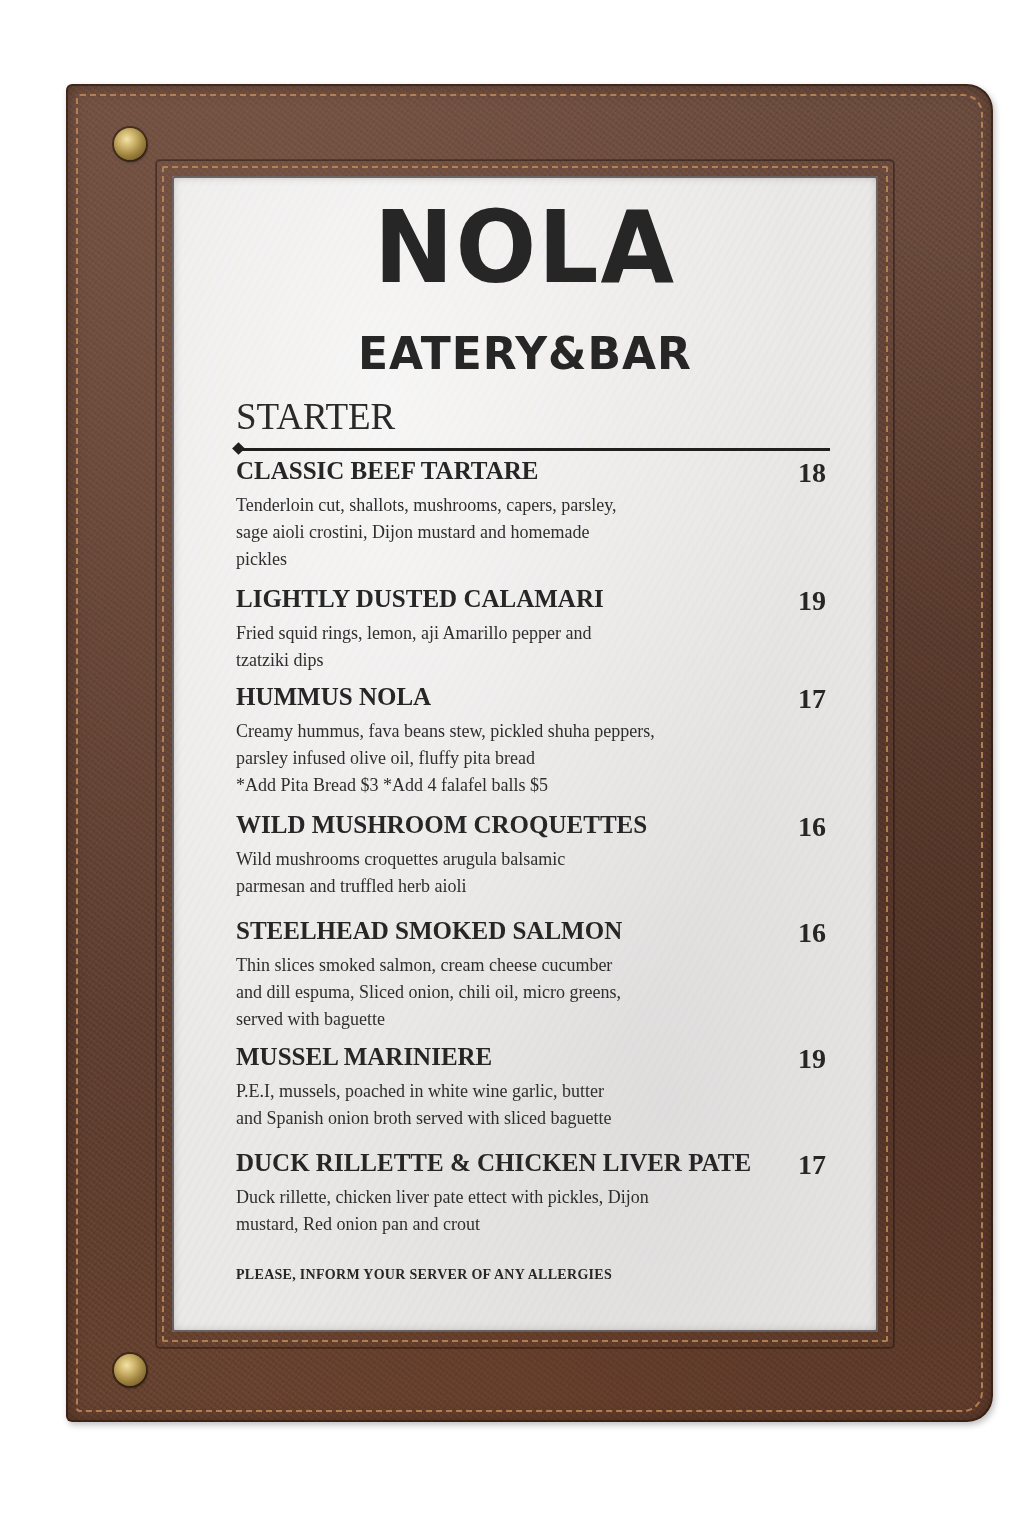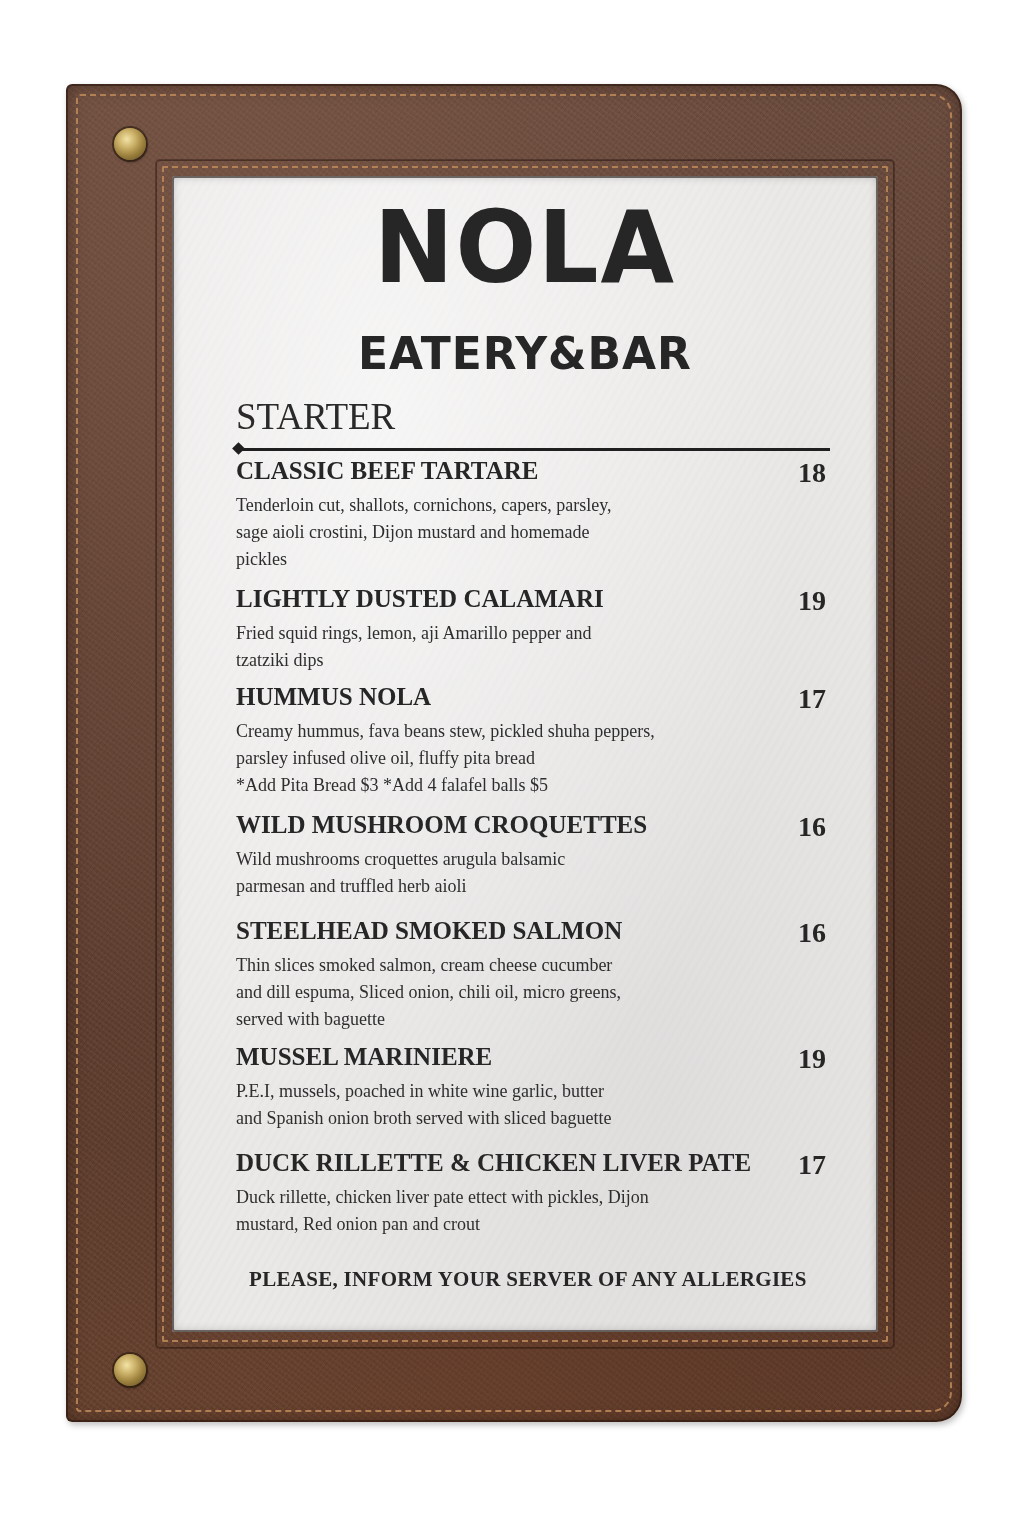--- a/index.html
+++ b/index.html
@@ -24,20 +24,21 @@
         radial-gradient(ellipse at 20% 15%, rgba(140,100,80,0.35), transparent 55%),
         radial-gradient(ellipse at 80% 70%, rgba(60,30,20,0.35), transparent 60%),
         radial-gradient(ellipse at 50% 95%, rgba(120,70,45,0.30), transparent 60%),
         repeating-linear-gradient(37deg, rgba(255,255,255,0.025) 0 2px, rgba(0,0,0,0.03) 2px 5px),
         repeating-linear-gradient(-52deg, rgba(0,0,0,0.035) 0 1px, rgba(255,255,255,0.02) 1px 4px),
         linear-gradient(180deg, #6a4a3c 0%, #5e3e30 40%, #5a3a2b 70%, #653f2c 100%);
       box-shadow:
         inset 0 0 0 2px rgba(40,20,12,0.55),
         inset 0 0 18px rgba(30,15,8,0.5),
         2px 3px 6px rgba(0,0,0,0.25);
+      padding-left: 31px;
     }
     
     .stitch-outer {
       position: absolute;
       left: 10px; top: 10px; right: 10px; bottom: 10px;
       border: 2px dashed #c08a5a;
       border-radius: 4px 20px 20px 4px;
       opacity: 0.85;
     }
     
@@ -174,25 +175,25 @@
       font-family: "Liberation Serif", serif;
       font-size: 18px;
       color: #2e2e2e;
       line-height: 27px;
       width: 470px;
     }
     .item-desc div { white-space: nowrap; }
 
     .allergy-note {
       position: absolute;
-      left: 77px;
+      left: 64px;
       top: 1091px;
       font-family: "Liberation Serif", serif;
       font-weight: bold;
-      font-size: 21px;
+      font-size: 14px;
       letter-spacing: 0.3px;
       color: #262626;
       white-space: nowrap;
     }
   </style>
 </head>
 <body>
 
 <div class="holder">
   <div class="stitch-outer"></div>
@@ -208,21 +209,21 @@
     <div class="logo-sub">EATERY&amp;BAR</div>
 
     <div class="section-title">STARTER</div>
     <div class="divider"></div>
     <div class="divider-diamond"></div>
 
     <div class="item" style="top:280px;">
       <div class="item-name">CLASSIC BEEF TARTARE</div>
       <div class="item-price">18</div>
       <div class="item-desc">
-        <div>Tenderloin cut, shallots, cornichons, capers, parsley,</div>
+        <div>Tenderloin cut, shallots, mushrooms, capers, parsley,</div>
         <div>sage aioli crostini, Dijon mustard and homemade</div>
         <div>pickles</div>
       </div>
     </div>
 
     <div class="item" style="top:408px;">
       <div class="item-name">LIGHTLY DUSTED CALAMARI</div>
       <div class="item-price">19</div>
       <div class="item-desc">
         <div>Fried squid rings, lemon, aji Amarillo pepper and</div>

